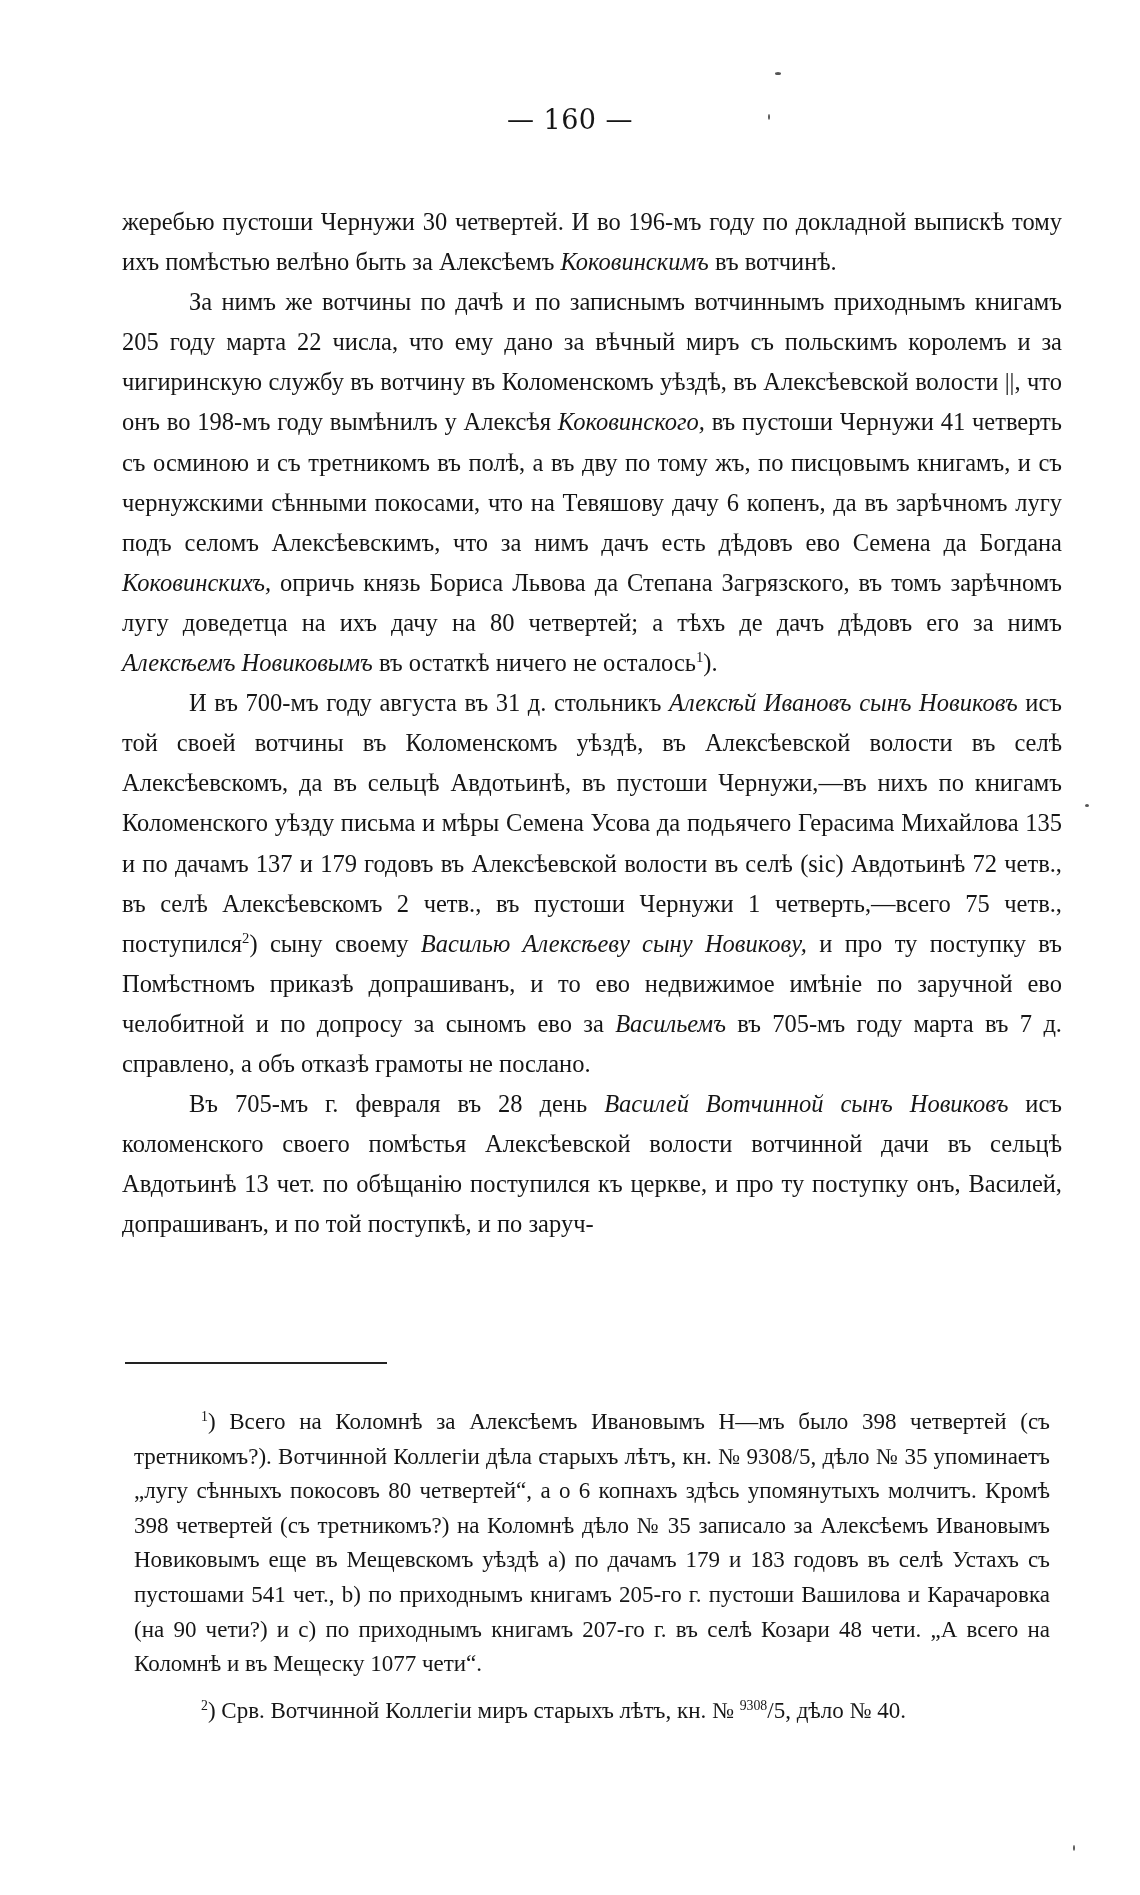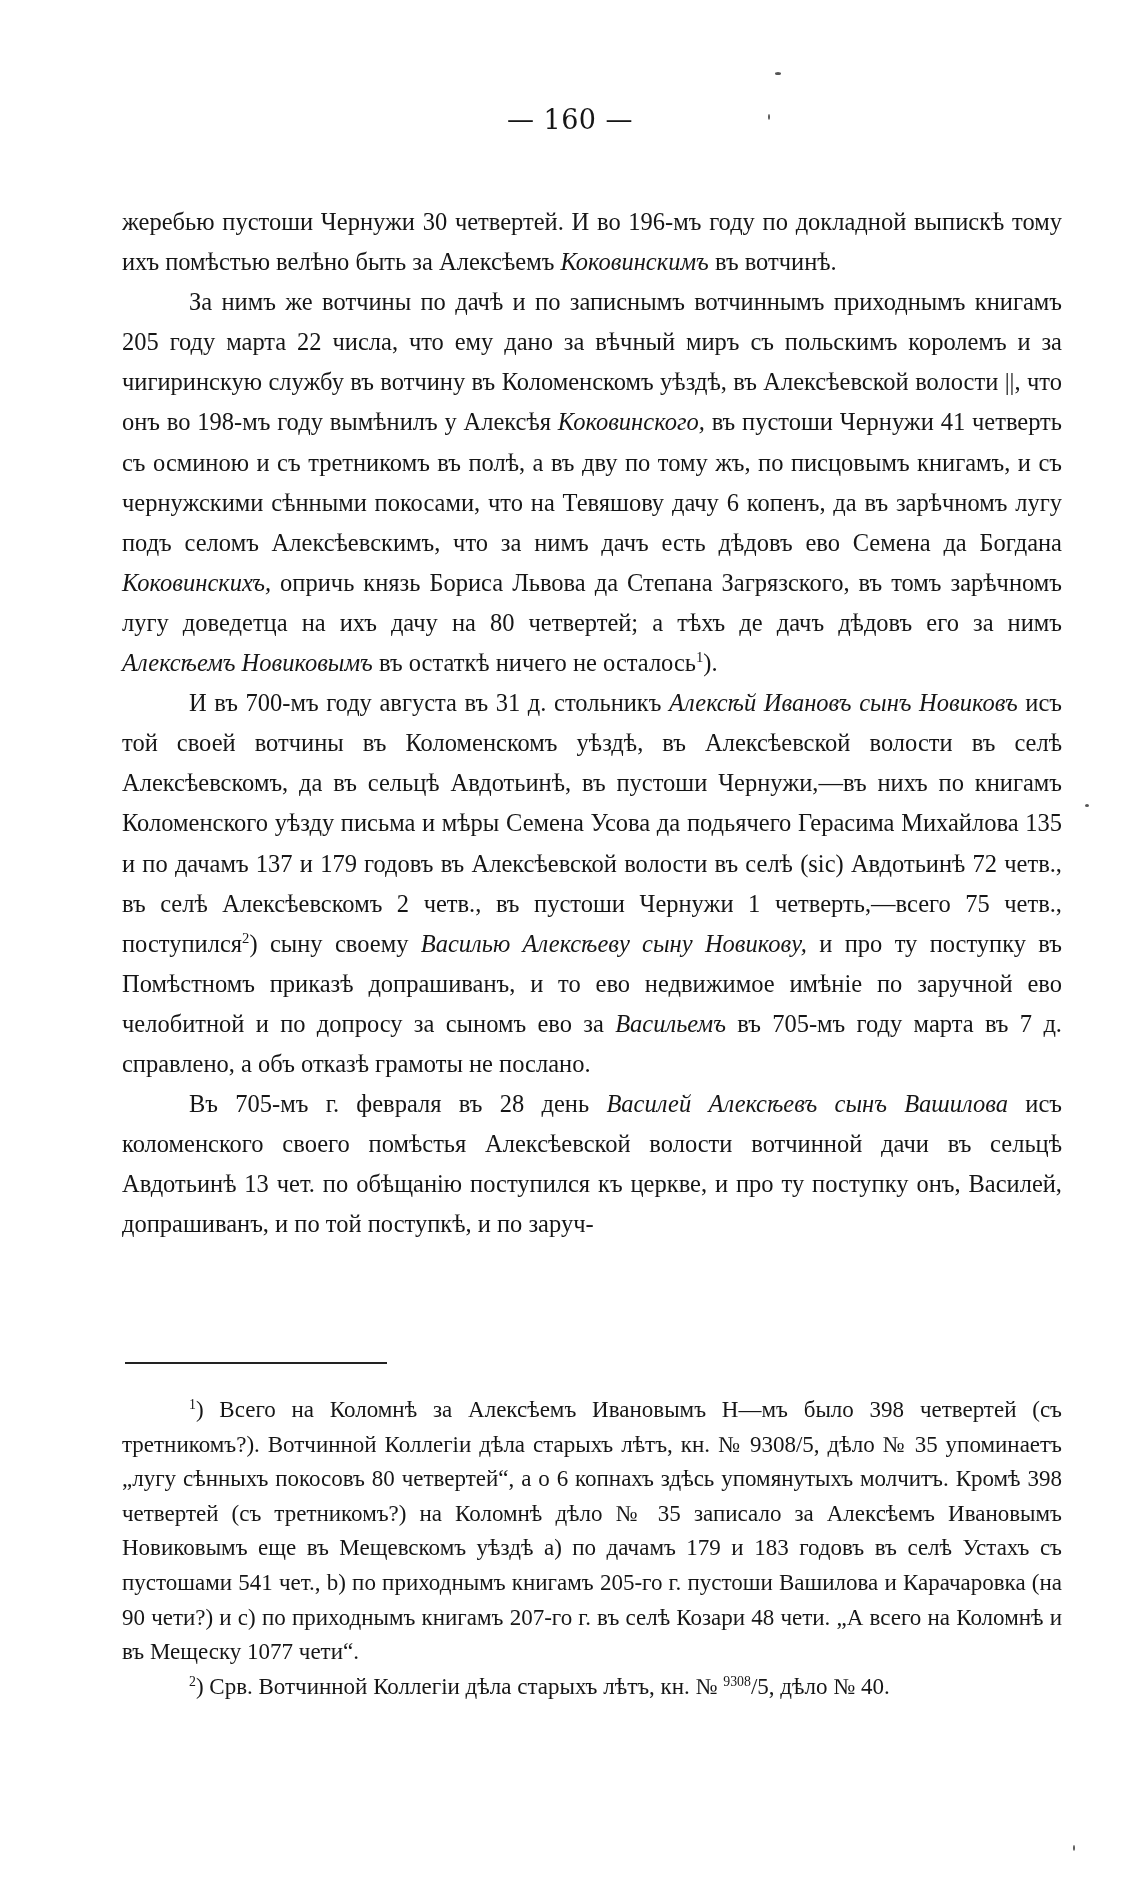--- a/index.html
+++ b/index.html
@@ -25,38 +25,38 @@
     sup { font-size: 60%; line-height: 0; vertical-align: 0.6em; }
     .fn-rule {
       position: absolute; left: 125px; top: 1362px; width: 262px; height: 2px;
       background: #222;
     }
     .footnotes {
       position: absolute; left: 122px; top: 1393px; width: 940px;
       font-size: 23px; line-height: 34.6px;
       font-family: "Liberation Serif", "DejaVu Serif", serif;
     }
-    .fn { margin: 0; text-align: justify; text-indent: 67px; }
+    .fn { margin: 12px; text-align: justify; text-indent: 67px; }
     .speck { position: absolute; background: #555; border-radius: 50%; }
   </style>
 </head>
 <body>
 
 <div class="page-number">— 160 —</div>
 
 <div class="body-text" id="body-text">
     <p class="para"><span>жеребью пустоши Чернужи 30 четвертей. И во 196-мъ году по докладной выпискѣ тому ихъ помѣстью велѣно быть за Алексѣемъ </span><em>Коковинскимъ</em><span> въ вотчинѣ.</span></p>
     <p class="para indent"><span>За нимъ же вотчины по дачѣ и по записнымъ вотчиннымъ приходнымъ книгамъ 205 году марта 22 числа, что ему дано за вѣчный миръ съ польскимъ королемъ и за чигиринскую службу въ вотчину въ Коломенскомъ уѣздѣ, въ Алексѣевской волости ||, что онъ во 198-мъ году вымѣнилъ у Алексѣя </span><em>Коковинского,</em><span> въ пустоши Чернужи 41 четверть съ осминою и съ третникомъ въ полѣ, а въ дву по тому жъ, по писцовымъ книгамъ, и съ чернужскими сѣнными покосами, что на Тевяшову дачу 6 копенъ, да въ зарѣчномъ лугу подъ селомъ Алексѣевскимъ, что за нимъ дачъ есть дѣдовъ ево Семена да Богдана </span><em>Коковинскихъ,</em><span> опричь князь Бориса Львова да Степана Загрязского, въ томъ зарѣчномъ лугу доведетца на ихъ дачу на 80 четвертей; а тѣхъ де дачъ дѣдовъ его за нимъ </span><em>Алексѣемъ Новиковымъ</em><span> въ остаткѣ ничего не осталось</span><sup>1</sup><span>).</span></p>
     <p class="para indent"><span>И въ 700-мъ году августа въ 31 д. стольникъ </span><em>Алексѣй Ивановъ сынъ Новиковъ</em><span> исъ той своей вотчины въ Коломенскомъ уѣздѣ, въ Алексѣевской волости въ селѣ Алексѣевскомъ, да въ сельцѣ Авдотьинѣ, въ пустоши Чернужи,—въ нихъ по книгамъ Коломенского уѣзду письма и мѣры Семена Усова да подьячего Герасима Михайлова 135 и по дачамъ 137 и 179 годовъ въ Алексѣевской волости въ селѣ (sic) Авдотьинѣ 72 четв., въ селѣ Алексѣевскомъ 2 четв., въ пустоши Чернужи 1 четверть,—всего 75 четв., поступился</span><sup>2</sup><span>) сыну своему </span><em>Василью Алексѣеву сыну Новикову,</em><span> и про ту поступку въ Помѣстномъ приказѣ допрашиванъ, и то ево недвижимое имѣніе по заручной ево челобитной и по допросу за сыномъ ево за </span><em>Васильемъ</em><span> въ 705-мъ году марта въ 7 д. справлено, а объ отказѣ грамоты не послано.</span></p>
-    <p class="para indent"><span>Въ 705-мъ г. февраля въ 28 день </span><em>Василей Алексѣевъ сынъ Вашилова</em><span> исъ коломенского своего помѣстья Алексѣевской волости вотчинной дачи въ сельцѣ Авдотьинѣ 13 чет. по обѣщанію поступился къ церкве, и про ту поступку онъ, Василей, допрашиванъ, и по той поступкѣ, и по заруч-</span></p>
+    <p class="para indent"><span>Въ 705-мъ г. февраля въ 28 день </span><em>Василей Вотчинной сынъ Новиковъ</em><span> исъ коломенского своего помѣстья Алексѣевской волости вотчинной дачи въ сельцѣ Авдотьинѣ 13 чет. по обѣщанію поступился къ церкве, и про ту поступку онъ, Василей, допрашиванъ, и по той поступкѣ, и по заруч-</span></p>
   </div>
 
 <div class="fn-rule"></div>
 
 <div class="footnotes">
   <p class="fn"><sup>1</sup><span>) Всего на Коломнѣ за Алексѣемъ Ивановымъ Н—мъ было 398 четвертей (съ третникомъ?). Вотчинной Коллегіи дѣла старыхъ лѣтъ, кн. № 9308/5, дѣло № 35 упоминаетъ „лугу сѣнныхъ покосовъ 80 четвертей“, а о 6 копнахъ здѣсь упомянутыхъ молчитъ. Кромѣ 398 четвертей (съ третникомъ?) на Коломнѣ дѣло № 35 записало за Алексѣемъ Ивановымъ Новиковымъ еще въ Мещевскомъ уѣздѣ a) по дачамъ 179 и 183 годовъ въ селѣ Устахъ съ пустошами 541 чет., b) по приходнымъ книгамъ 205-го г. пустоши Вашилова и Карачаровка (на 90 чети?) и c) по приходнымъ книгамъ 207-го г. въ селѣ Козари 48 чети. „А всего на Коломнѣ и въ Мещеску 1077 чети“.</span></p>
-  <p class="fn"><sup>2</sup><span>) Срв. Вотчинной Коллегіи дѣла старыхъ лѣтъ, кн. № </span><sup>9308</sup><span>/5, дѣло № 40.</span></p>
+  <p class="fn"><sup>2</sup><span>) Срв. Вотчинной Коллегіи миръ старыхъ лѣтъ, кн. № </span><sup>9308</sup><span>/5, дѣло № 40.</span></p>
 </div>
 
 <div class="speck" style="left:775px;top:72px;width:6px;height:3px;"></div>
 <div class="speck" style="left:768px;top:114px;width:2px;height:6px;"></div>
 <div class="speck" style="left:1085px;top:804px;width:4px;height:3px;"></div>
 <div class="speck" style="left:1073px;top:1845px;width:2px;height:6px;"></div>
 
 </body></html>

